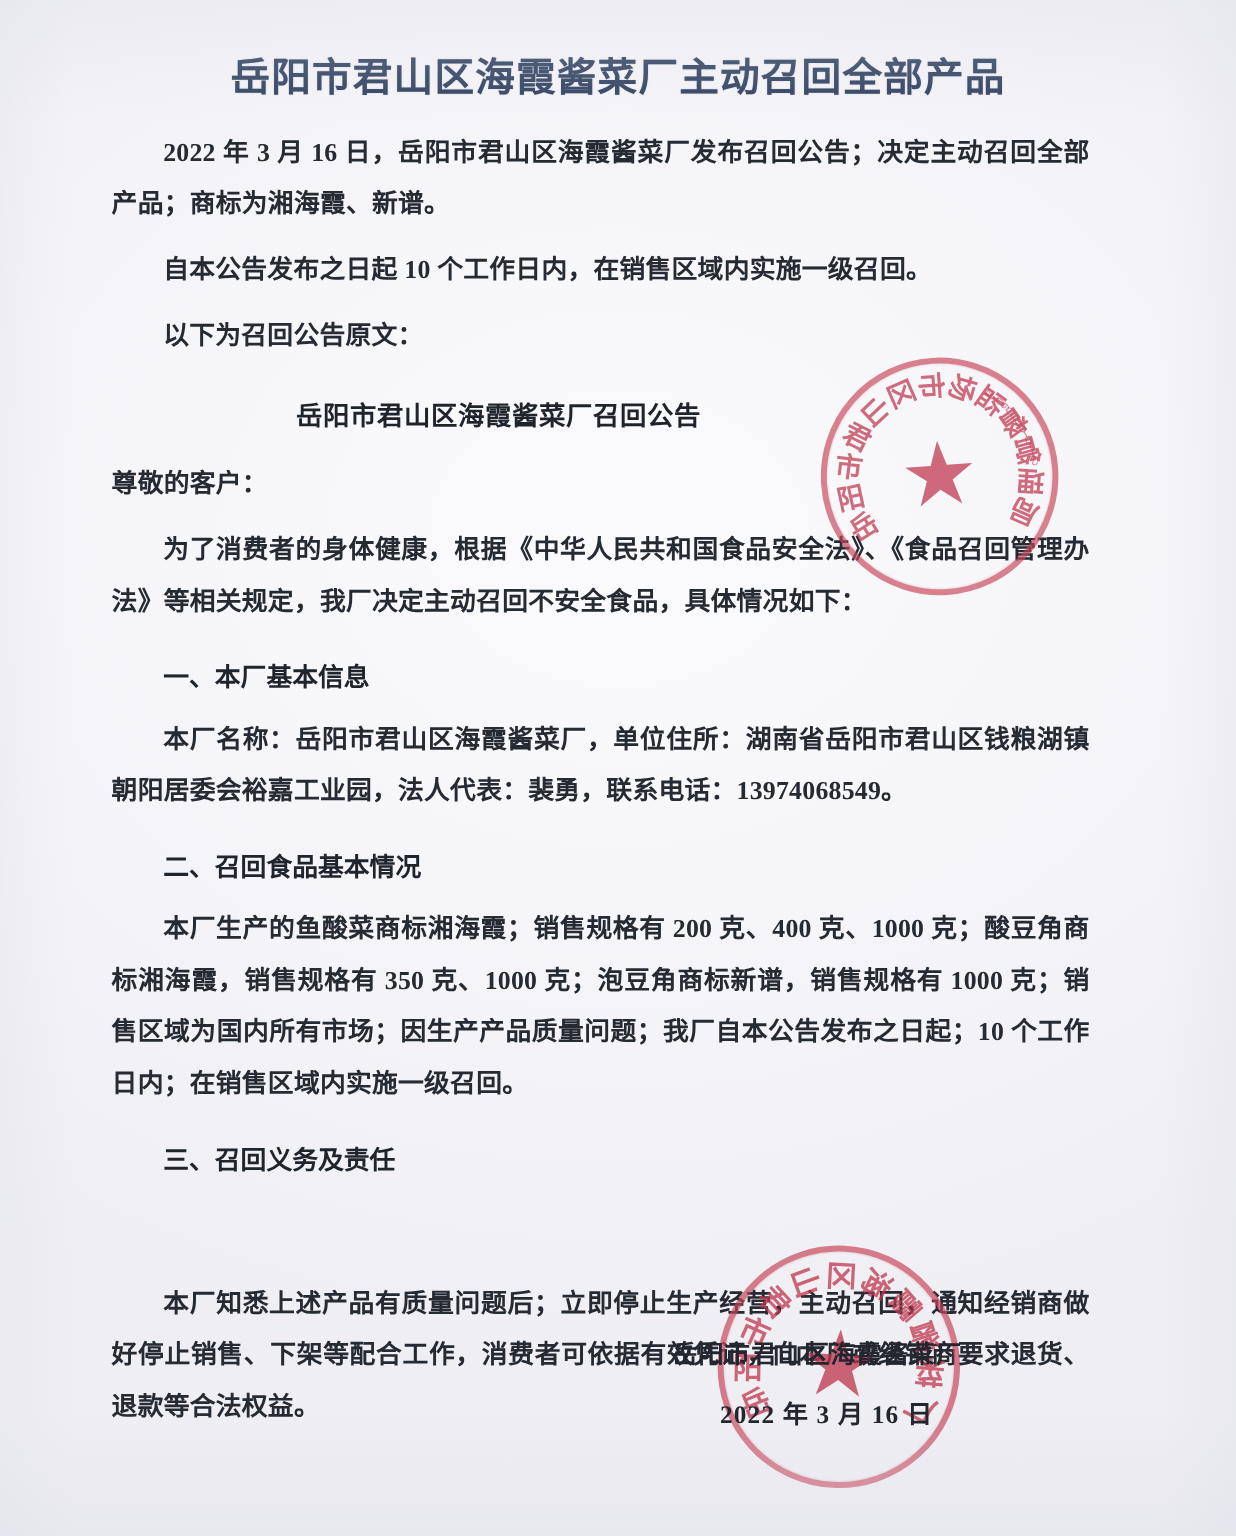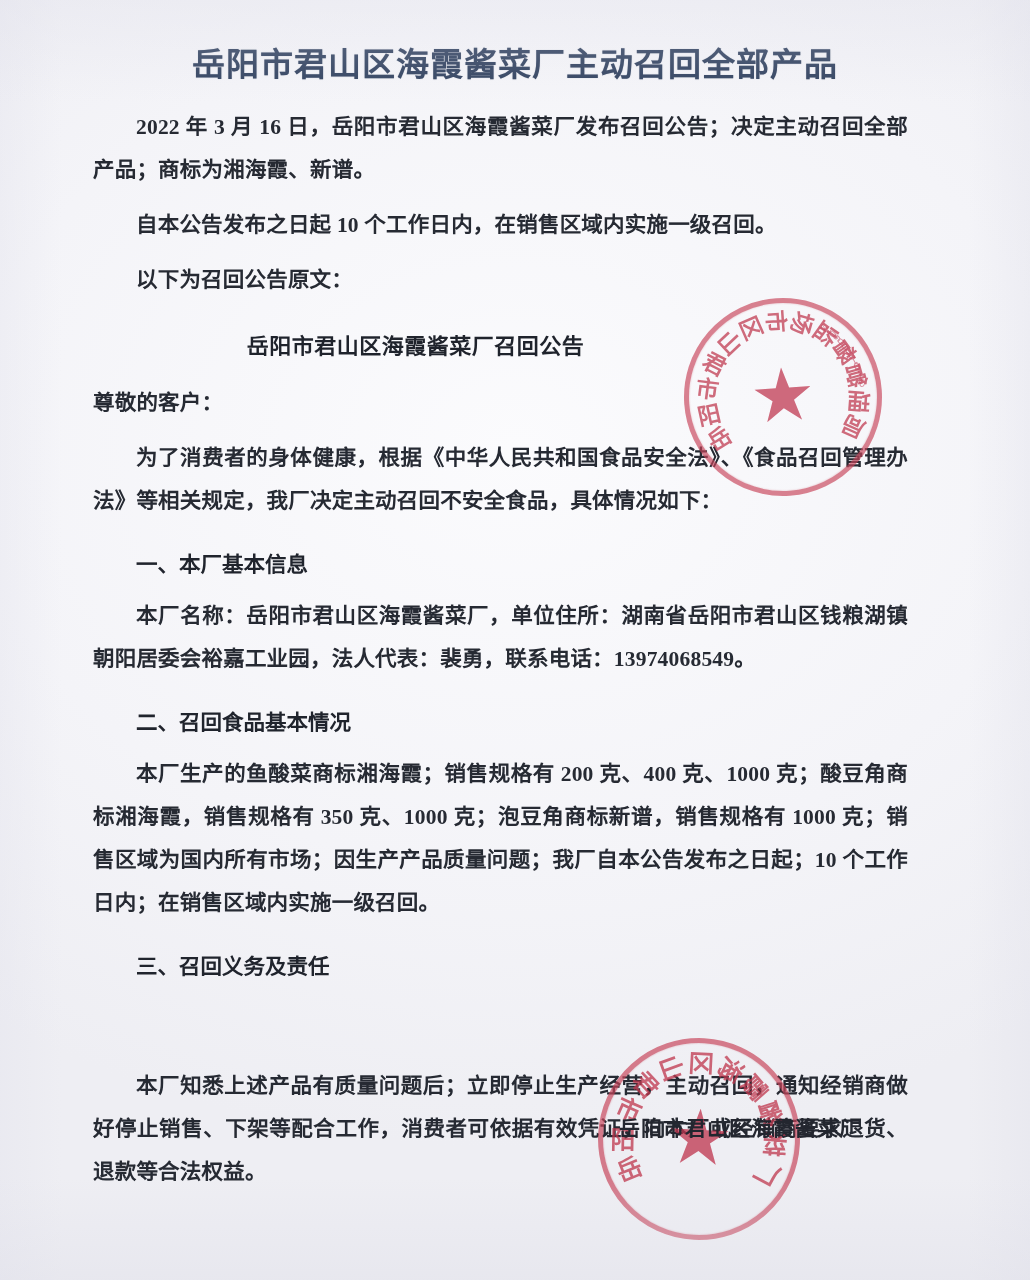--- a/index.html
+++ b/index.html
@@ -155,21 +155,20 @@
     transform: rotate(3deg);
   }
   #seal-bottom .star { font-size: 62px; }
 
   .sign-block {
     position: absolute;
     left: 560px;
     top: 1112px;
     width: 360px;
     z-index: 5;
-    text-align: center;
   }
   .sign-name {
     font-size: 21px;
     font-weight: bold;
     color: #23262f;
     letter-spacing: 1px;
     white-space: nowrap;
   }
   .sign-date {
     margin-top: 20px;
@@ -261,15 +260,16 @@
         <span style="font-size: 25px; transform: rotate(46deg) translate(0px, -76px) rotate(90deg) translate(-50%, -50%);">霞</span>
         <span style="font-size: 25px; transform: rotate(69deg) translate(0px, -76px) rotate(90deg) translate(-50%, -50%);">酱</span>
         <span style="font-size: 25px; transform: rotate(92deg) translate(0px, -76px) rotate(90deg) translate(-50%, -50%);">菜</span>
         <span style="font-size: 25px; transform: rotate(115deg) translate(0px, -76px) rotate(90deg) translate(-50%, -50%);">厂</span>
       </div>
     <div class="star">★</div>
   </div>
 
   <div class="sign-block">
     <div class="sign-name">岳阳市君山区海霞酱菜厂</div>
+    <div class="sign-date">2022 年 3 月 16 日</div>
   </div>
 
 </div>
 
 </body></html>

